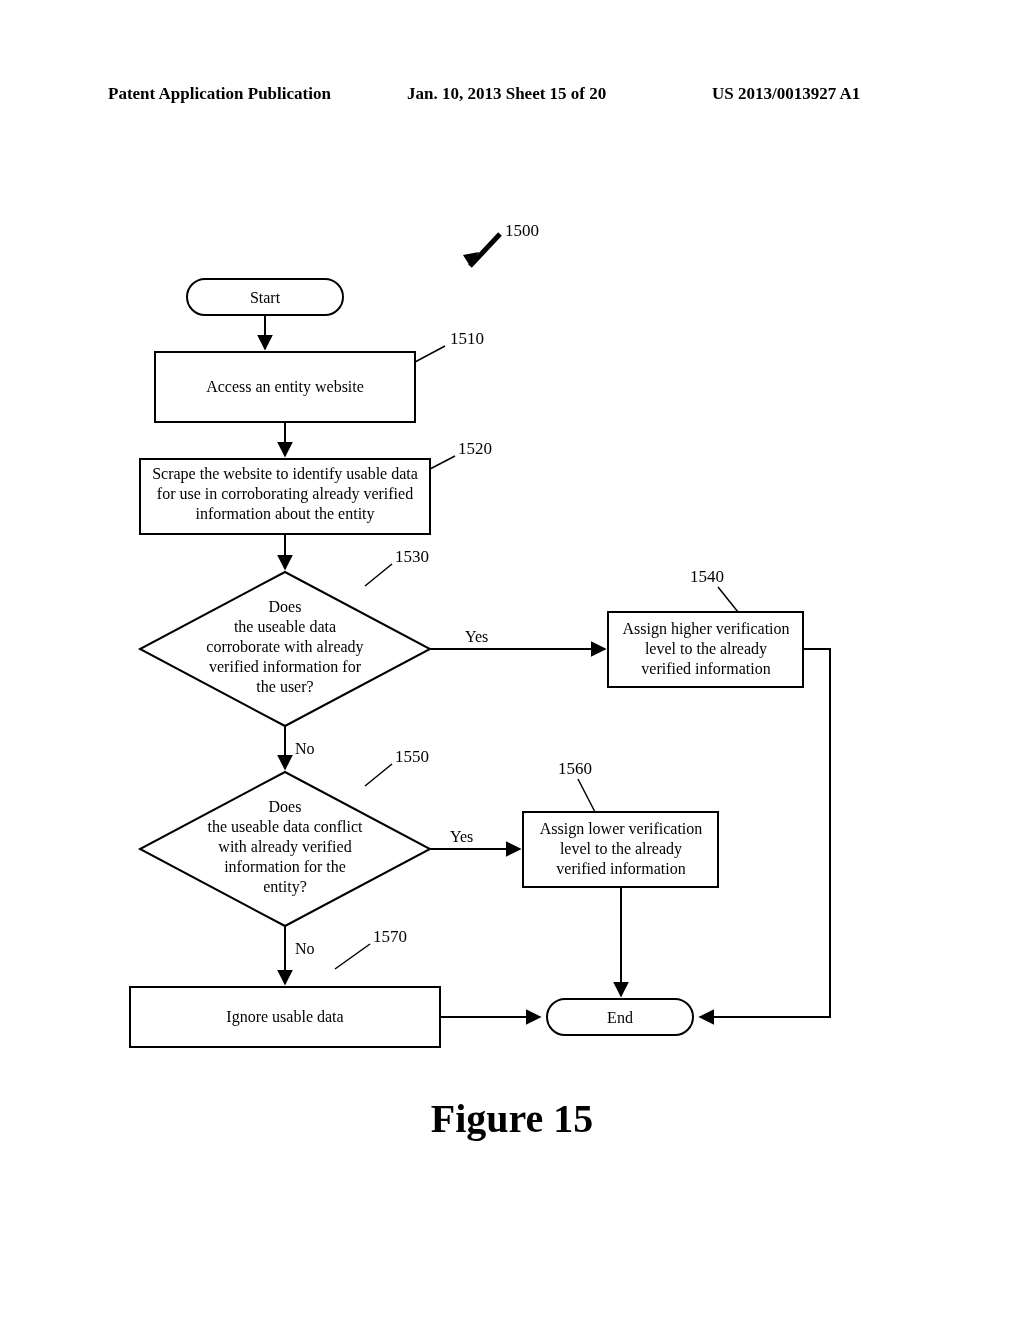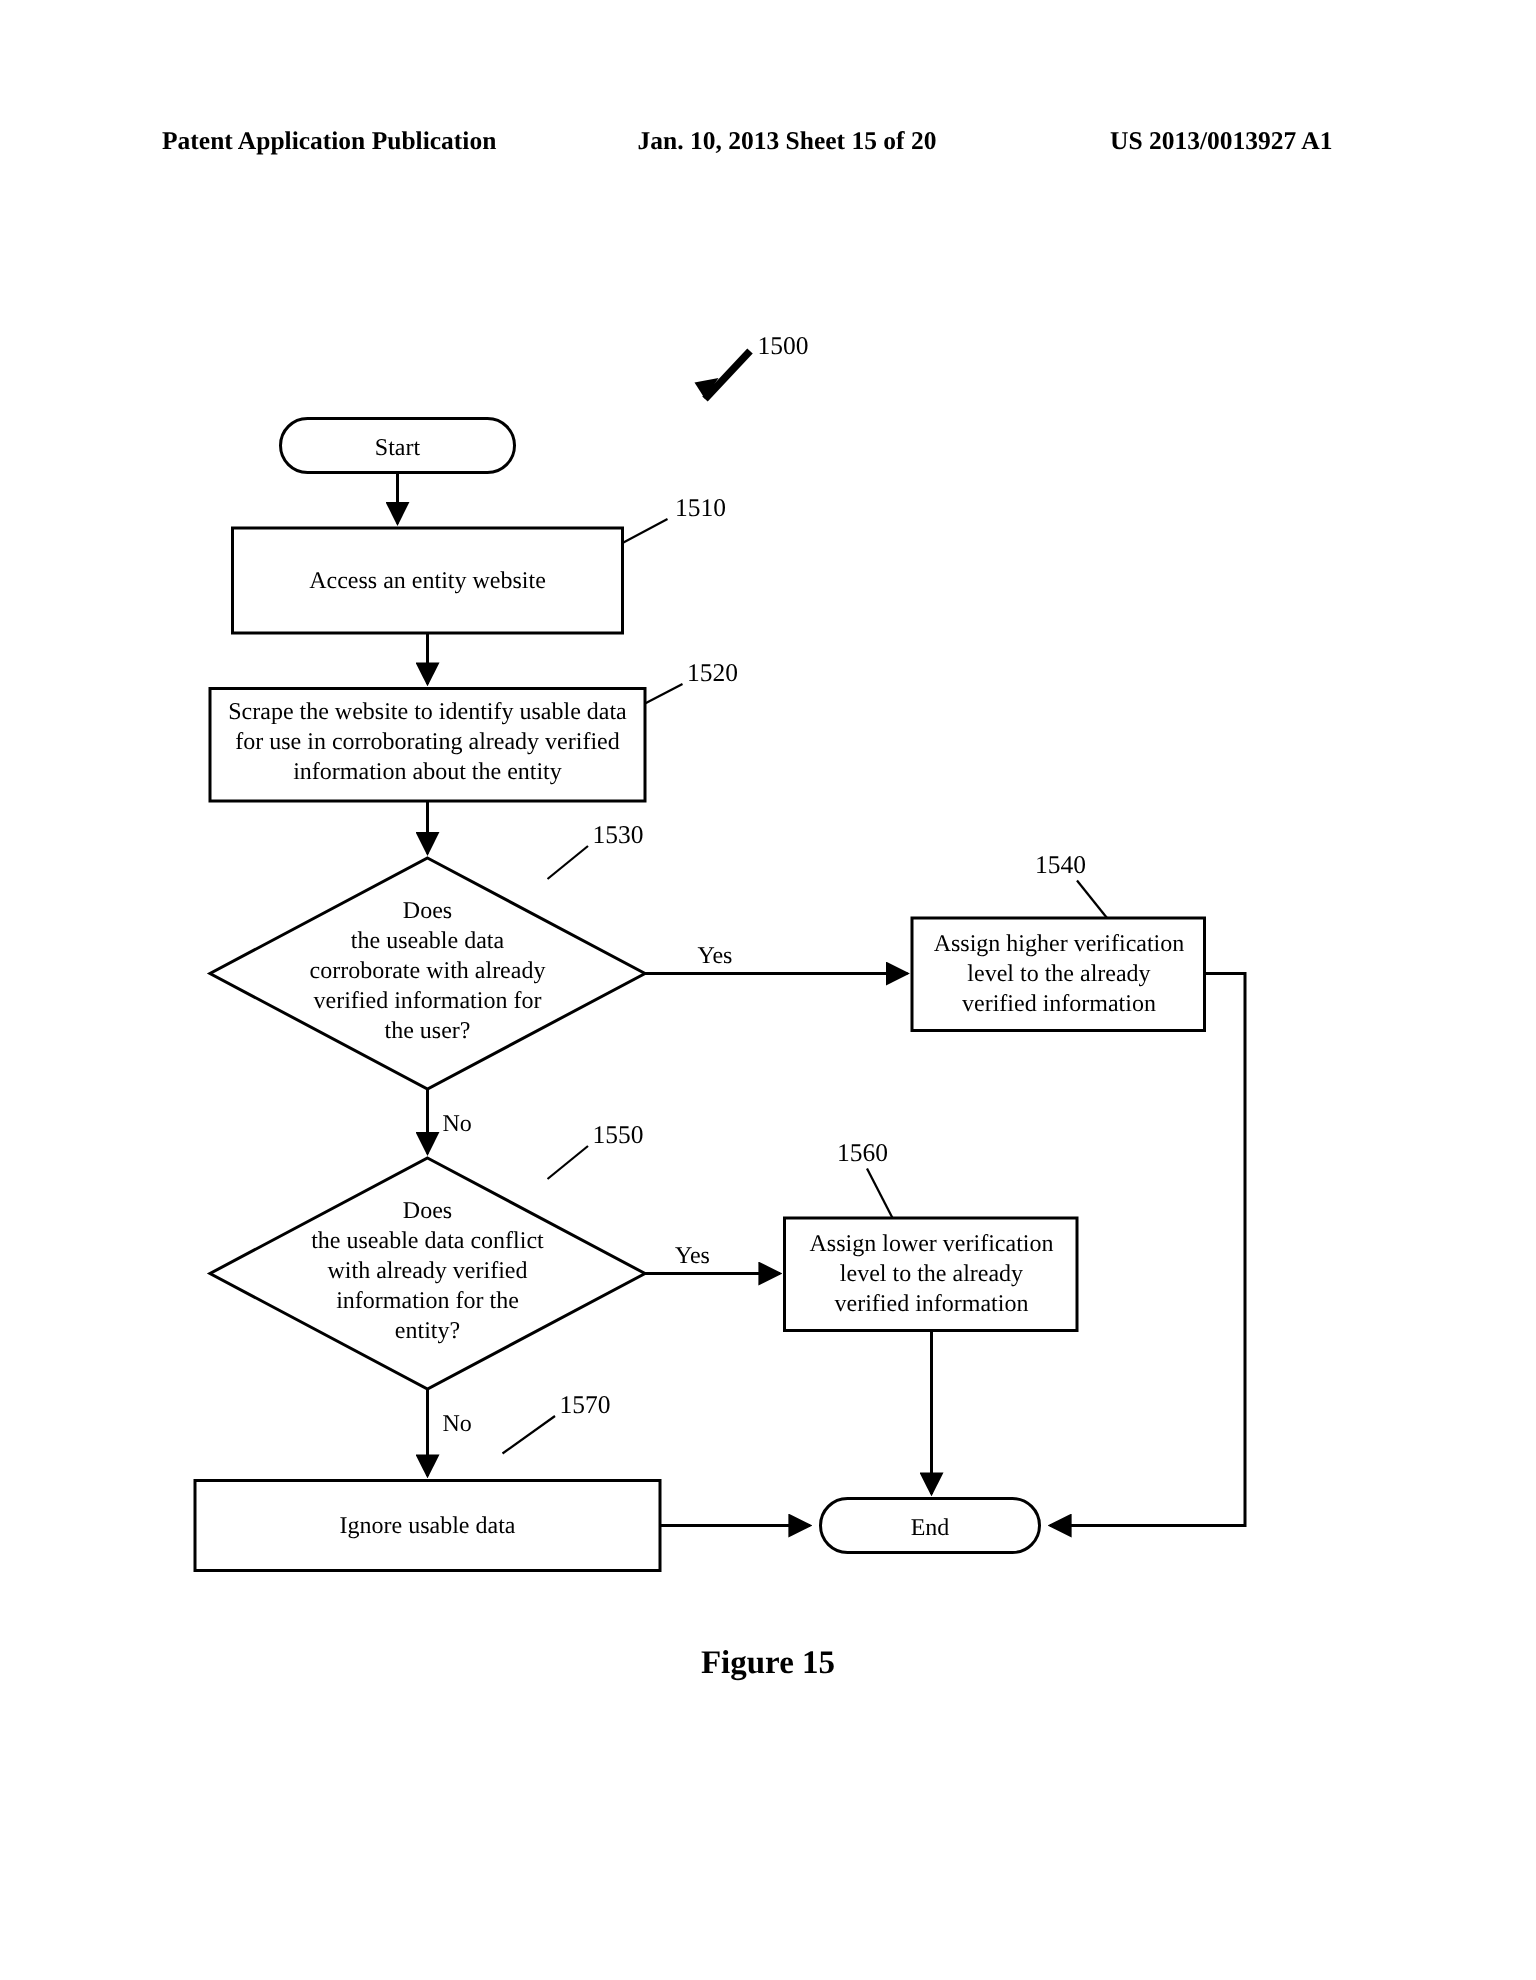--- a/index.html
+++ b/index.html
@@ -19,39 +19,39 @@
   }
   .header {
     position: absolute;
     top: 84px;
     left: 0;
     width: 1024px;
     font-size: 17px;
     font-weight: bold;
   }
   .header .left { position: absolute; left: 108px; }
-  .header .center { position: absolute; left: 425px; }
-  .header .right { position: absolute; left: 740px; }
+  .header .center { position: absolute; left: 407px; }
+  .header .right { position: absolute; left: 712px; }
 
   .svg-wrap {
     position: absolute;
     left: 110px;
     top: 200px;
     width: 790px;
     height: 890px;
     margin-top: 24px;
   }
   svg { display: block; }
   .fig-title {
     position: absolute;
     left: 0;
     width: 1024px;
     top: 1095px;
     text-align: center;
-    font-size: 22px;
+    font-size: 40px;
     font-weight: bold;
   }
   .ref-label {
     font-size: 17px;
     font-family: "Times New Roman", Times, serif;
   }
   .box-text {
     font-size: 16px;
     font-family: "Times New Roman", Times, serif;
   }

